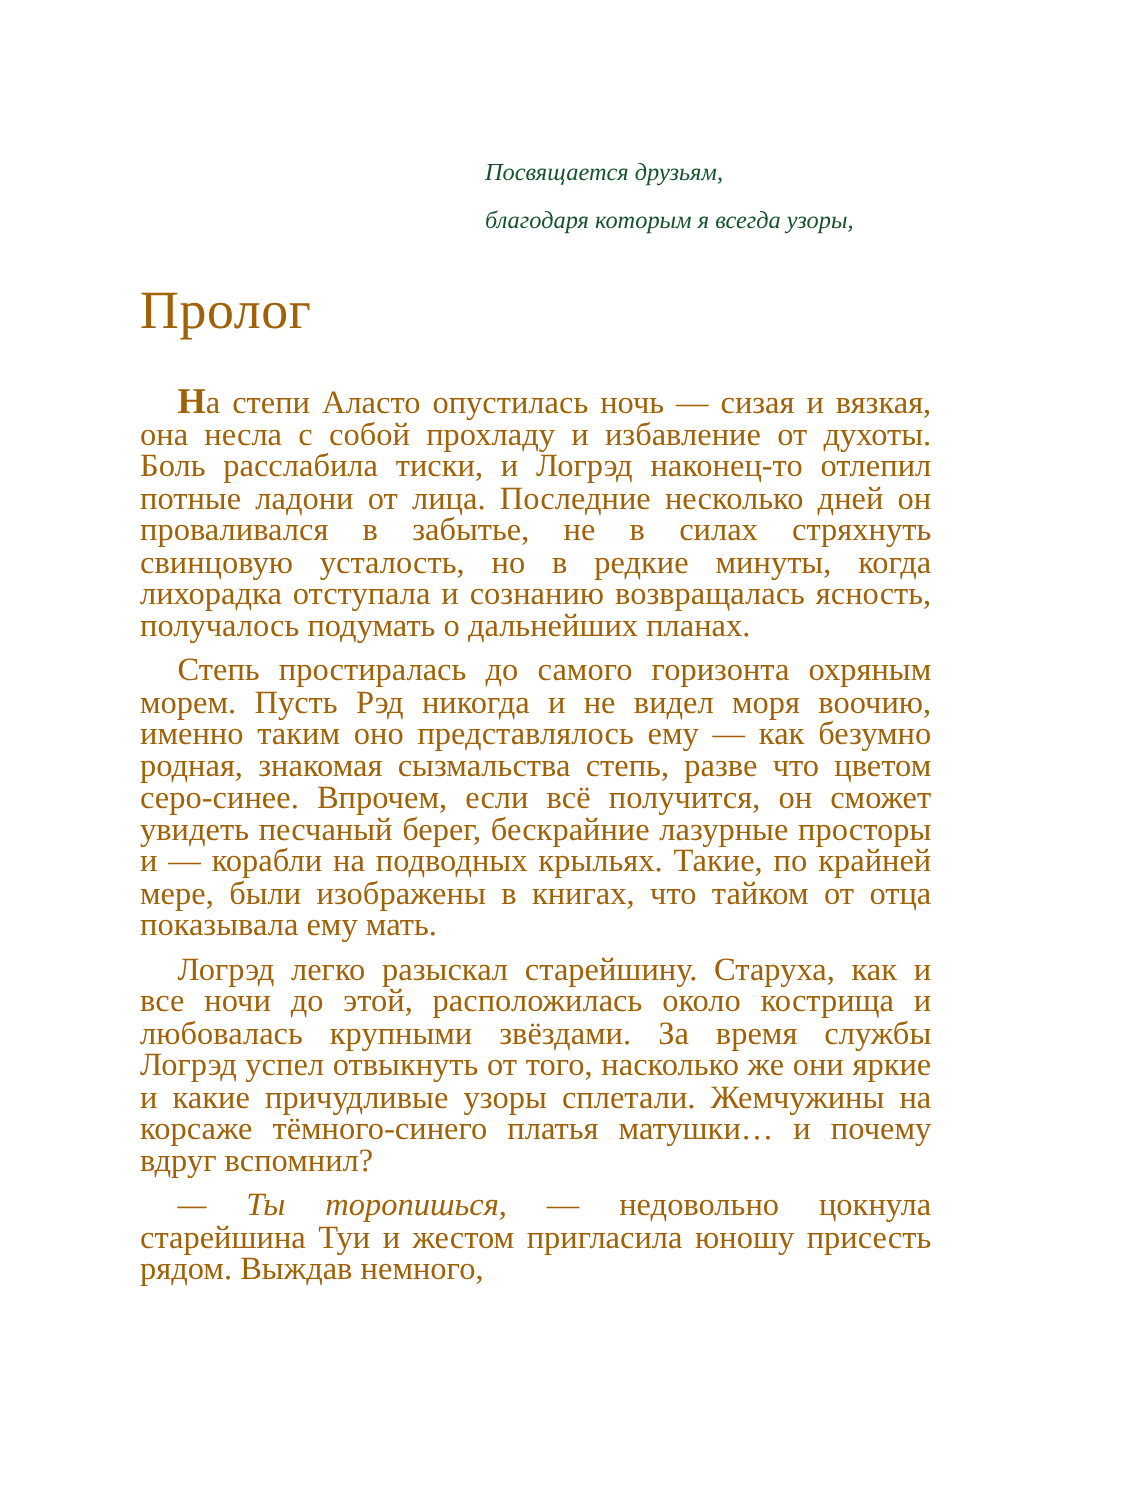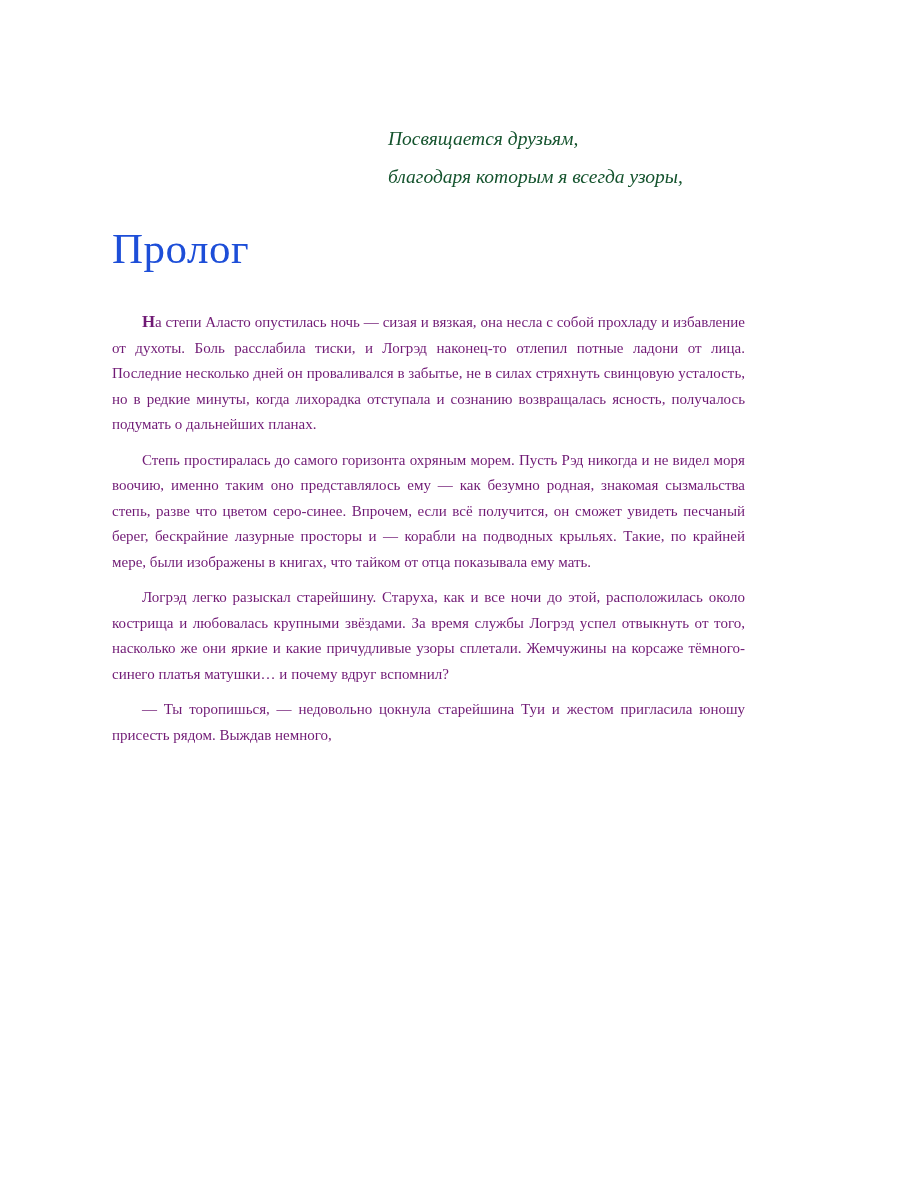--- a/index.html
+++ b/index.html
@@ -26,39 +26,40 @@
     font-style: italic;
     font-size: 19.5px;
     line-height: 38px;
     color: #14532d;
   }
   .heading {
     margin-top: 28px;
     font-size: 43px;
     font-weight: 400;
     letter-spacing: 0.5px;
-    color: #1d4ed8;
+    color: #a16207;
   }
   .body-text {
     margin-top: 36px;
-    font-size: 15px;
+    font-size: 26px;
     line-height: 25.5px;
     text-align: justify;
     hyphens: auto;
-    color: #701a75;
+    color: #a16207;
   }
   .body-text p {
     text-indent: 30px;
     margin-bottom: 10px;
   }
   .lead {
     font-weight: 700;
     font-size: 1.12em;
   }
   .italic {
+    font-style: italic;
     margin-top: 46px;
   }
 </style>
 </head>
 <body>
 
 <div class="page">
 
   <div class="dedication">
     <div class="ded-line">Посвящается друзьям,</div>

